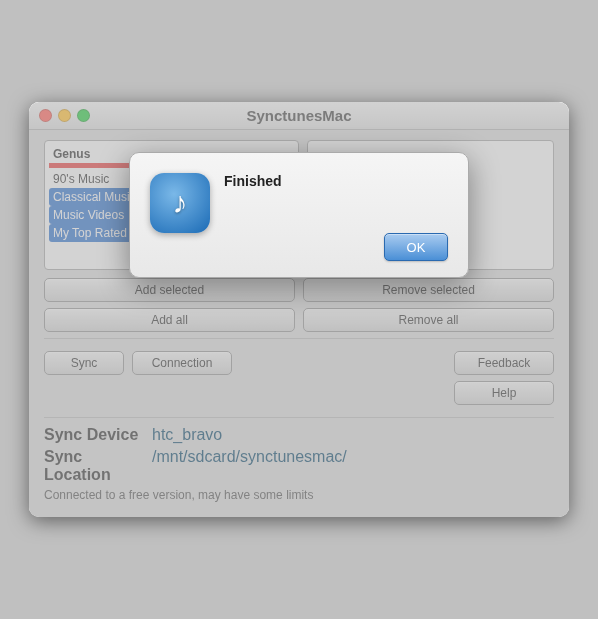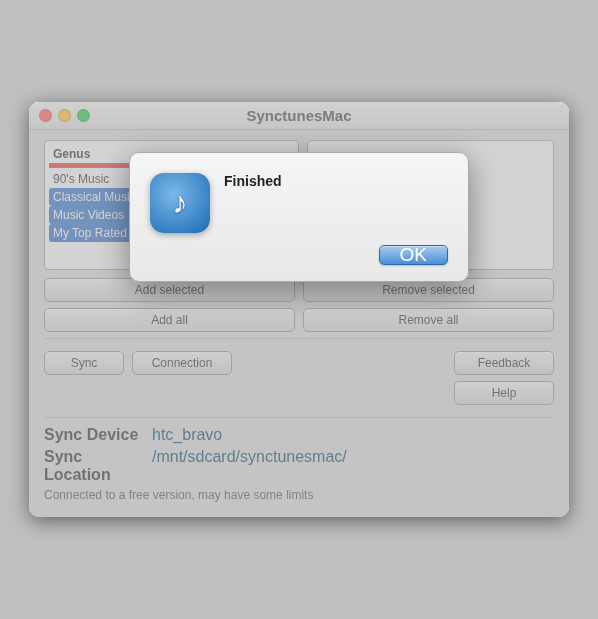--- a/index.html
+++ b/index.html
@@ -200,21 +200,21 @@
 
     .modal-dialog {
       background: linear-gradient(to bottom, #f5f5f5, #e8e8e8);
       border: 1px solid #aaa;
       border-radius: 10px;
       box-shadow: 0 8px 30px rgba(0,0,0,0.4);
       padding: 20px 20px 16px;
       width: 340px;
       display: flex;
       flex-direction: column;
-      gap: 12px;
+      gap: 0;
     }
 
     .modal-body {
       display: flex;
       gap: 14px;
       align-items: flex-start;
     }
 
     .modal-icon {
       width: 60px;
@@ -256,26 +256,26 @@
     .modal-footer {
       display: flex;
       justify-content: flex-end;
     }
 
     .ok-button {
       background: linear-gradient(to bottom, #aaccf0, #4a8fd6);
       border: 1px solid #2a6ab0;
       border-radius: 5px;
       padding: 4px 20px;
-      font-size: 19px;
+      font-size: 13px;
       color: #fff;
       cursor: pointer;
       box-shadow: inset 0 1px 0 rgba(255,255,255,0.4), 0 1px 2px rgba(0,0,0,0.2);
       min-width: 64px;
-      height: 20px;
+      height: 28px;
       display: flex;
       align-items: center;
       justify-content: center;
     }
 
     .separator {
       height: 1px;
       background: #c0c0c0;
       margin: 6px 0;
     }

